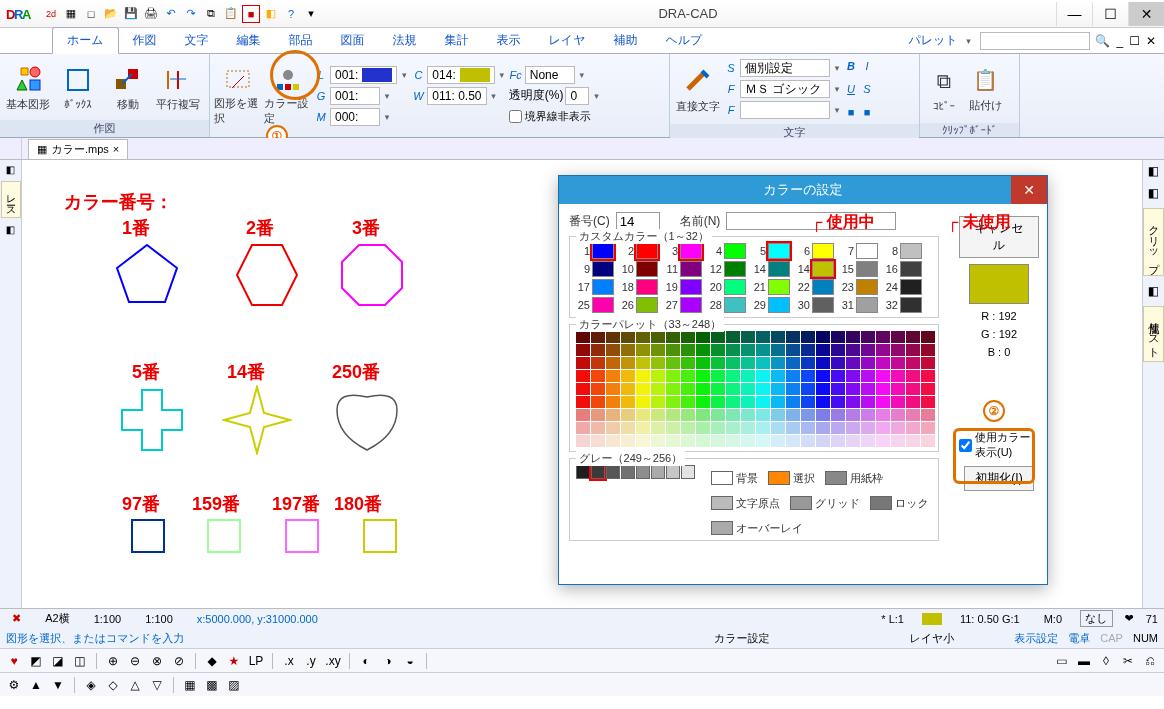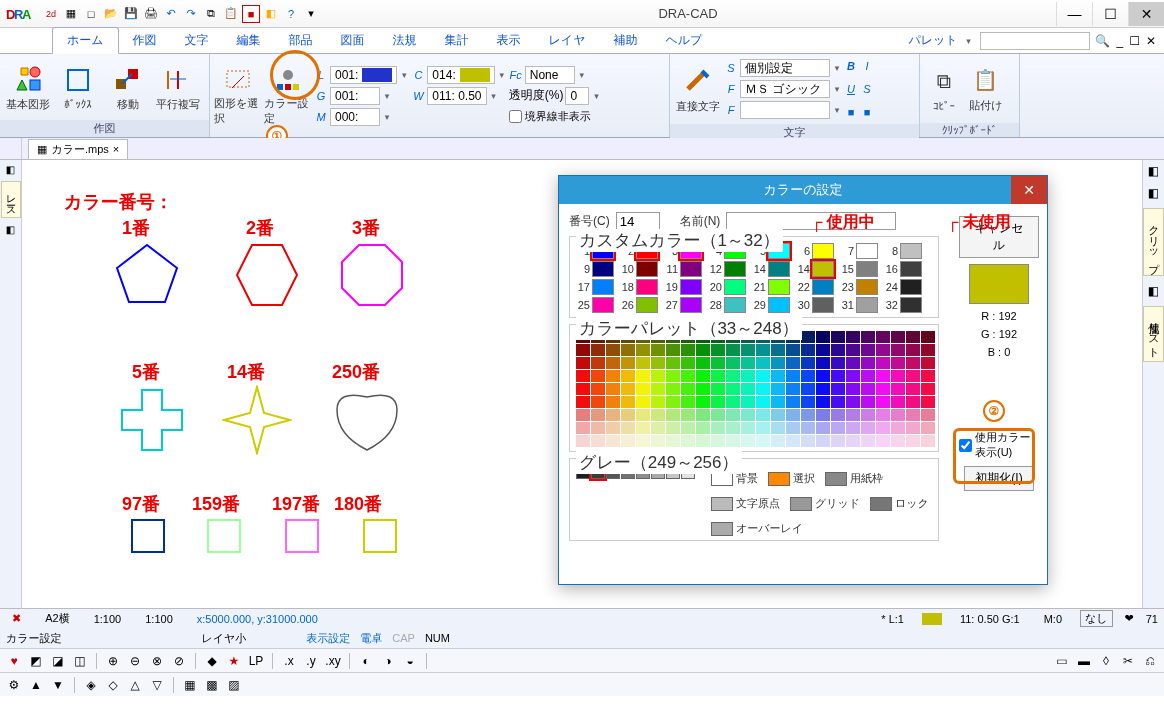--- a/index.html
+++ b/index.html
@@ -55,32 +55,32 @@
 .shape-svg { position:absolute; }
 
 
 .color-dialog { position:absolute; left:558px; top:175px; width:490px; height:410px; background:#fff; border:1px solid #1a6fb0; box-shadow:0 4px 16px rgba(0,0,0,.3); }
 .cd-title { height:28px; background:#2e9bd6; color:#fff; display:flex; align-items:center; justify-content:center; position:relative; font-size:13px; }
 .cd-close { position:absolute; right:0; top:0; width:36px; height:28px; background:#c0392b; color:#fff; display:flex;align-items:center;justify-content:center; font-size:14px; }
 .cd-body { padding:8px 10px; font-size:12px; color:#333; }
 .cd-row { display:flex; align-items:center; gap:6px; margin-bottom:6px; }
 .cd-row input { border:1px solid #999; height:18px; padding:0 3px; }
 .fs { border:1px solid #ccc; padding:6px 6px 4px; margin-bottom:6px; position:relative; }
-.fs-title { position:absolute; top:-8px; left:6px; background:#fff; padding:0 3px; font-size:17px; }
+.fs-title { position:absolute; top:-8px; left:6px; background:#fff; padding:0 3px; font-size:11px; }
 .custom-grid { display:grid; grid-template-columns: repeat(8, 42px); gap:2px; }
 .custom-cell { display:flex; align-items:center; gap:2px; font-size:11px; }
 .custom-cell .num { width:14px; text-align:right; }
 .custom-cell .sw { width:22px; height:16px; border:1px solid #888; }
 .palette-grid { display:grid; grid-template-columns: repeat(24, 14px); gap:1px; }
 .palette-grid .c { width:14px; height:12px; }
 .grey-grid { display:flex; gap:1px; }
 .grey-grid .c { width:14px; height:14px; border:1px solid #666; }
 .dlg-btn { border:1px solid #999; background:#f4f4f4; padding:3px 10px; font-size:12px; }
 .specialrow { display:flex; flex-wrap:wrap; gap:10px; margin-top:6px; font-size:11px; }
-.specialrow .item { display:flex; align-items:center; gap:3px; }
+.specialrow .item { display:flex; align-items:flex-start; gap:3px; }
 .specialrow .sw { width:22px; height:14px; border:1px solid #666; }
 
 .cd-side { position:absolute; right:8px; top:40px; width:80px; display:flex; flex-direction:column; gap:6px; align-items:center; font-size:11px; }
 .cd-side .preview { width:60px; height:40px; border:1px solid #888; background:#c0c000; }
 .annot-orange { position:absolute; color:#e00; font-weight:bold; font-size:16px; }
 .annot-box { position:absolute; border:3px solid #e07000; border-radius:6px; }
 .annot-circ { position:absolute; border:3px solid #e07000; border-radius:50%; }
 .annot-num { position:absolute; width:22px;height:22px;border:2px solid #e07000;border-radius:50%;color:#e07000;display:flex;align-items:center;justify-content:center;font-weight:bold; background:#fff; }
 
 
@@ -872,20 +872,21 @@
   <span style="flex:1"></span>
   <span class="cell">*  L:1</span>
   <span style="width:20px;height:12px;background:#c0c000;display:inline-block"></span>
   <span class="cell">11: 0.50  G:1</span>
   <span class="cell">M:0</span>
   <span class="cell" style="border:1px solid #999;padding:0 4px">なし</span>
   <span>❤</span>
     <span>71</span>
 </div>
 <div class="status2">
+  <span class="left" style="color:#06c">図形を選択、またはコマンドを入力</span>
   <span>カラー設定</span>
   <span style="width:120px"></span>
   <span>レイヤ小</span>
   <span style="width:40px"></span>
   <span style="color:#06c">表示設定</span>
   <span style="color:#06c">電卓</span>
   <span style="color:#aaa">CAP</span>
   <span>NUM</span>
 </div>
 

